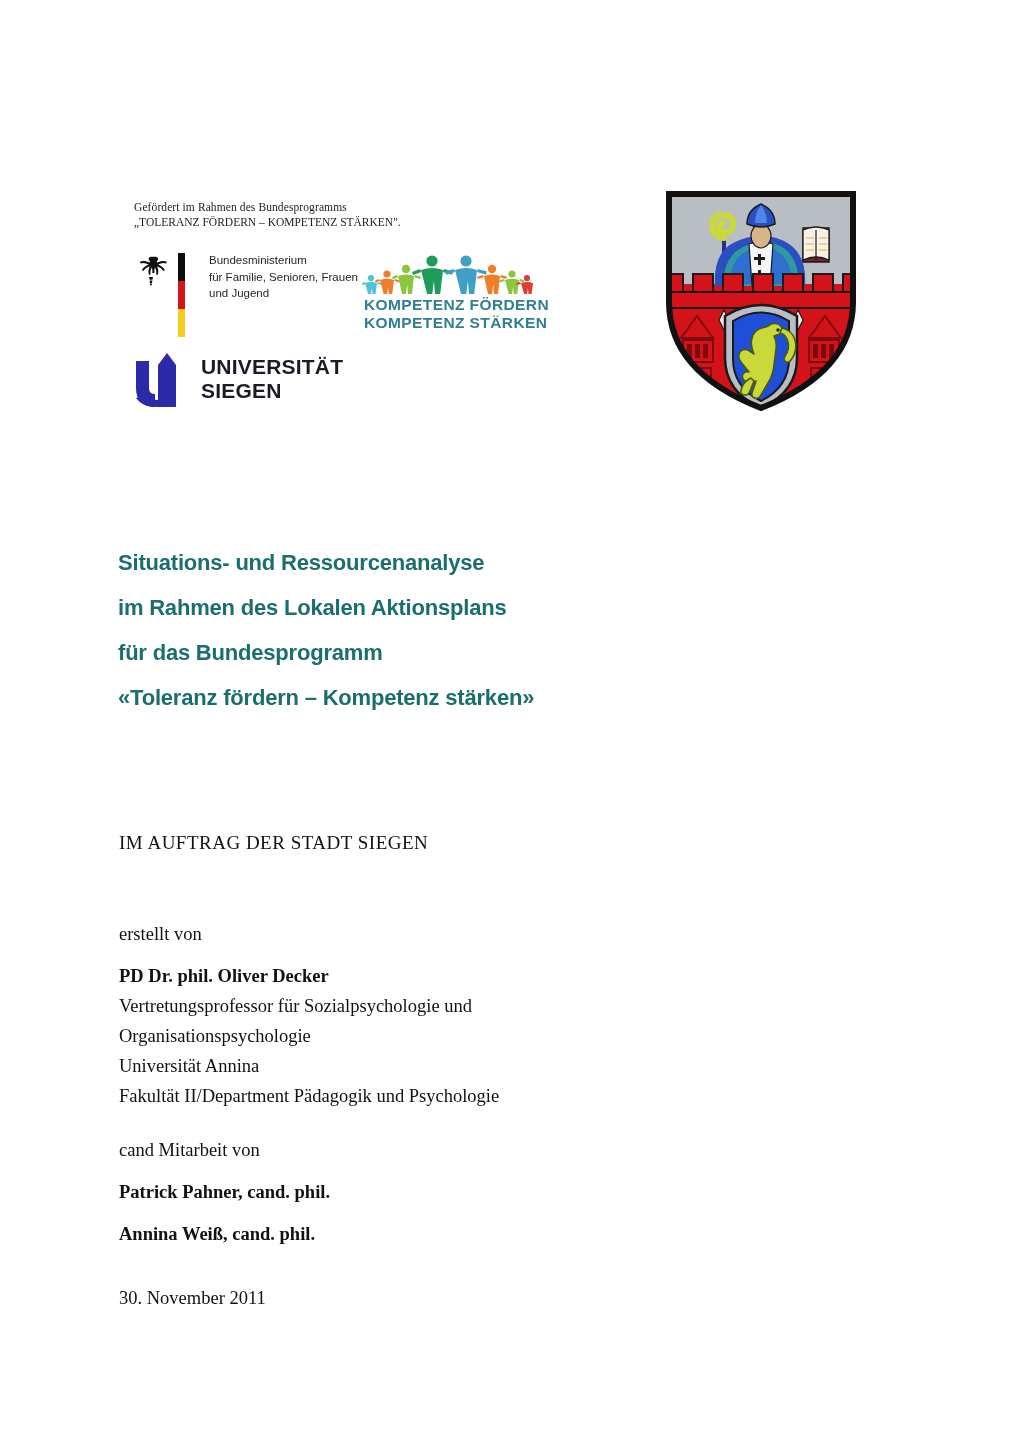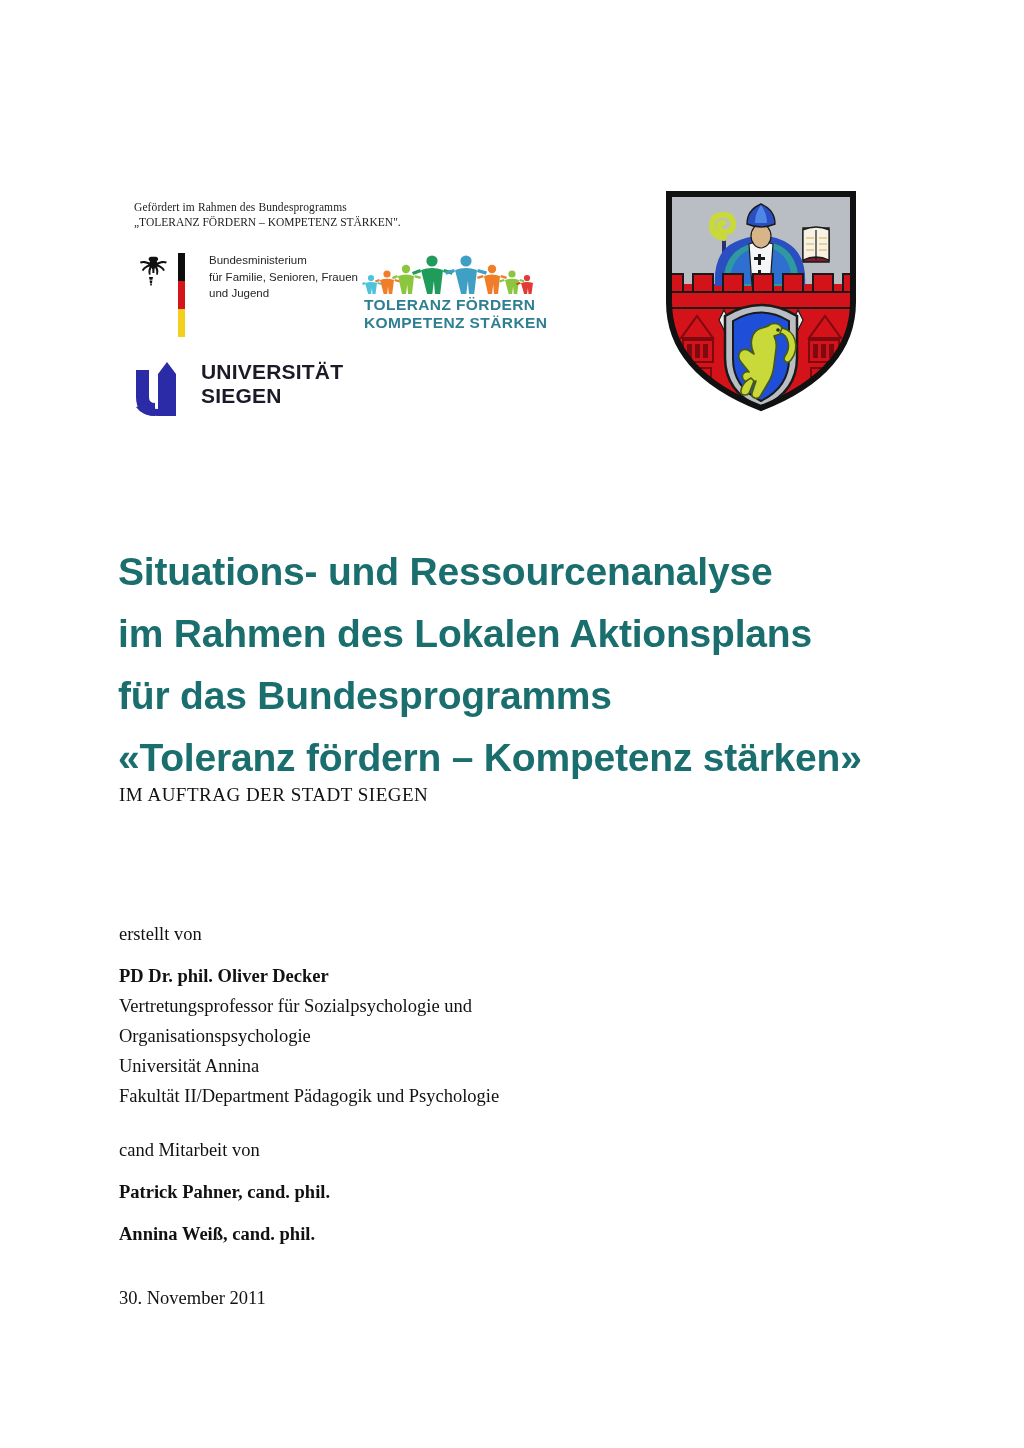--- a/index.html
+++ b/index.html
@@ -94,22 +94,23 @@
     line-height: 1.17;
     color: #2e7f92;
     letter-spacing: 0.4px;
     white-space: nowrap;
   }
 
   
   #uni-logo {
     position: absolute;
     left: 134px;
-    top: 360px;
+    top: 351px;
     display: flex;
+    align-items: center;
   }
   #uni-mark { width: 58px; height: 56px; flex: 0 0 auto; }
   #uni-words {
     margin-left: 9px;
     font-family: "Liberation Sans", sans-serif;
     font-weight: bold;
     font-size: 21px;
     line-height: 1.12;
     color: #1b1b28;
     letter-spacing: 0.2px;
@@ -128,34 +129,34 @@
   
   #title-block {
     position: absolute;
     left: 118px;
     top: 552px;
     width: 800px;
   }
   .title-line {
     font-family: "Liberation Sans", sans-serif;
     font-weight: bold;
-    font-size: 39px;
+    font-size: 22px;
     line-height: 1.0;
     color: #1a6e6e;
     letter-spacing: -0.2px;
     margin-bottom: 23px;
     white-space: nowrap;
   }
   .title-line:last-child { margin-bottom: 0; }
 
   
   #commission-line {
     position: absolute;
     left: 119px;
-    top: 784px;
+    top: 832px;
     font-family: "Liberation Serif", serif;
     font-size: 19px;
     letter-spacing: 0.5px;
     color: #111111;
     white-space: nowrap;
   }
 
   
   #credits {
     position: absolute;
@@ -254,21 +255,21 @@
         <path d="M158 27 l4.5 1.3 -0.7 2 -4.6 -1.3z"></path>
       </g>
 
       <g fill="#e03b34">
         <circle cx="165" cy="26" r="3.1"></circle>
         <path d="M159 31 q6 -2 12 0 l-1.5 11 h-3 l-0.6 -6 -0.8 6 h-3 z"></path>
         <path d="M158 30 l-4 1.2 0.7 1.8 4.2 -1.2z"></path>
       </g>
     </svg>
     <div id="toleranz-wordmark">
-      <div>TOLERANZ FÖRDERN</div>
+      <div>KOMPETENZ FÖRDERN</div>
       <div>KOMPETENZ STÄRKEN</div>
     </div>
   </div>
 
   <div id="uni-logo">
     <svg id="uni-mark" viewBox="0 0 58 56" aria-hidden="true">
       <g fill="#2b2ba8">
 
         <path d="M2 10 h13 v27 q0 6 6 6 v13 q-19 0 -19 -19z"></path>
 
@@ -388,21 +389,21 @@
       </g>
     </g>
 
     <path d="M6 6 h184 v108 q0 70 -92 106 q-92 -36 -92 -106z" fill="none" stroke="#111111" stroke-width="6"></path>
   </svg>
 </div>
 
 <div id="title-block">
   <div class="title-line">Situations- und Ressourcenanalyse</div>
   <div class="title-line">im Rahmen des Lokalen Aktionsplans</div>
-  <div class="title-line">für das Bundesprogramms</div>
+  <div class="title-line">für das Bundesprogramm</div>
   <div class="title-line">«Toleranz fördern – Kompetenz stärken»</div>
 </div>
 
 <div id="commission-line">IM AUFTRAG DER STADT SIEGEN</div>
 
 <div id="credits">
   <div class="credit-line">erstellt von</div>
   <div class="credit-line bold">PD Dr. phil. Oliver Decker</div>
   <div class="credit-line">Vertretungsprofessor für Sozialpsychologie und</div>
   <div class="credit-line">Organisationspsychologie</div>

